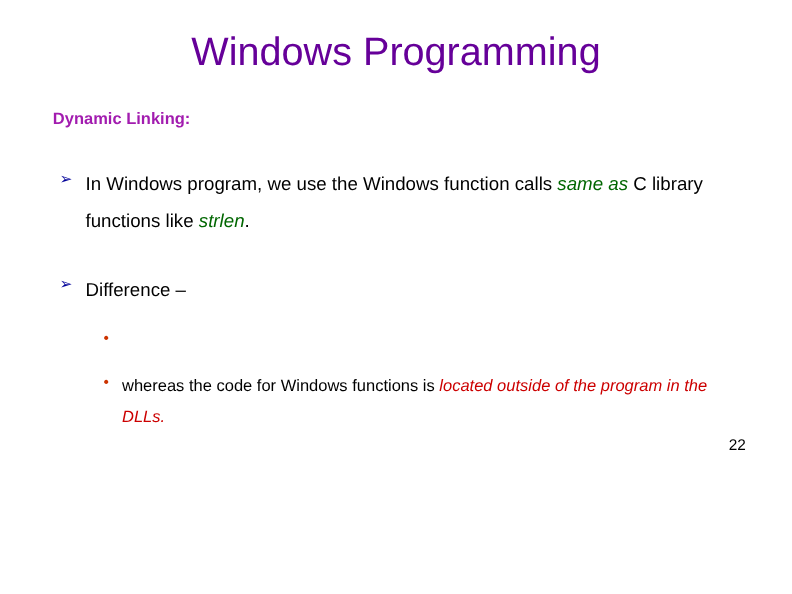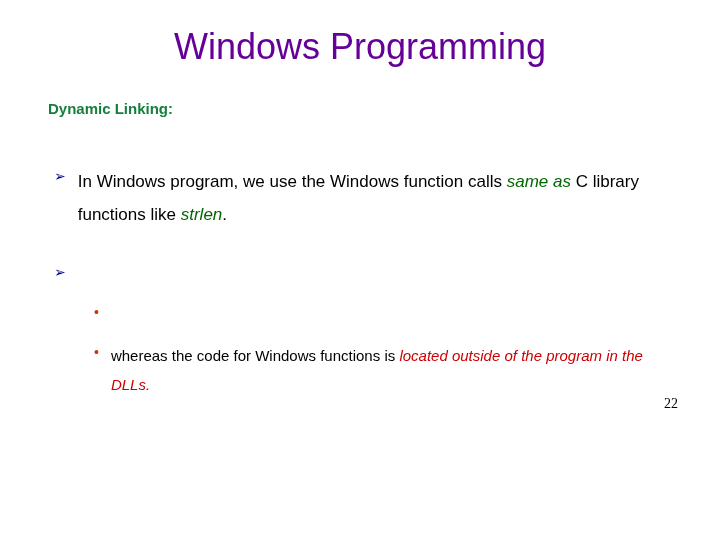--- a/index.html
+++ b/index.html
@@ -1,32 +1,32 @@
 <!DOCTYPE html>
 <html><head>
 <meta charset="utf-8">
 <style>
   * { margin: 0; padding: 0; box-sizing: border-box; }
   html, body { width: 720px; height: 540px; background: #fff; font-family: Verdana, Geneva, sans-serif; }
   .slide { width: 720px; height: 456px; position: relative; padding: 20px 48px 0 48px; }
   .title { font-family: Arial, Helvetica, sans-serif; font-size: 36px; color: #660099; text-align: center; margin-top: 6px; margin-bottom: 32px; font-weight: 400; }
-  .subheading { font-size: 15px; font-weight: bold; color: #15803d; margin-bottom: 48px; }
+  .subheading { font-size: 15px; font-weight: bold; color: #a21caf; margin-bottom: 34px; }
   .outer-list { list-style: none; padding-left: 6px; }
   .outer-item { margin-bottom: 30px; }
   .outer-row { display: flex; align-items: flex-start; }
   .arrow { color: #000099; font-size: 14px; margin-right: 12px; line-height: 1.7; flex-shrink: 0; }
   .outer-text { font-size: 17px; color: #000; line-height: 1.95; }
   .inner-list { list-style: none; padding-left: 40px; margin-top: 16px; }
   .inner-item { margin-bottom: 16px; }
   .inner-row { display: flex; align-items: flex-start; }
   .disc { color: #cc3300; font-size: 14px; margin-right: 12px; line-height: 1.7; flex-shrink: 0; }
   .inner-text { font-size: 15px; color: #000; line-height: 1.95; }
   .em-green { color: #006600; font-style: italic; }
   .em-red { color: #cc0000; font-style: italic; }
-  .pagenum { position: absolute; right: 42px; bottom: 44px; font-size: 14px; color: #000; font-family: Liberation Serif, serif; margin-top: 34px; }
+  .pagenum { position: absolute; right: 42px; bottom: 44px; font-size: 14px; color: #000; font-family: Liberation Sans, sans-serif; margin-top: 34px; }
 </style>
 </head>
 <body>
 
 <div class="slide">
 
   <h1 class="title">Windows Programming</h1>
 
   <div class="subheading">Dynamic Linking:</div>
 
@@ -37,20 +37,21 @@
         <span class="arrow">➢</span>
         <span class="outer-text">
           <span>In Windows program, we use the Windows function calls </span><span class="em-green">same as</span><span> C library functions like </span><span class="em-green">strlen</span><span>.</span>
         </span>
       </div>
     </li>
 
     <li class="outer-item">
       <div class="outer-row">
         <span class="arrow">➢</span>
+        <span class="outer-text">Difference –</span>
       </div>
 
       <ul class="inner-list">
         <li class="inner-item">
           <div class="inner-row">
             <span class="disc">•</span>
           </div>
         </li>
         <li class="inner-item">
           <div class="inner-row">

